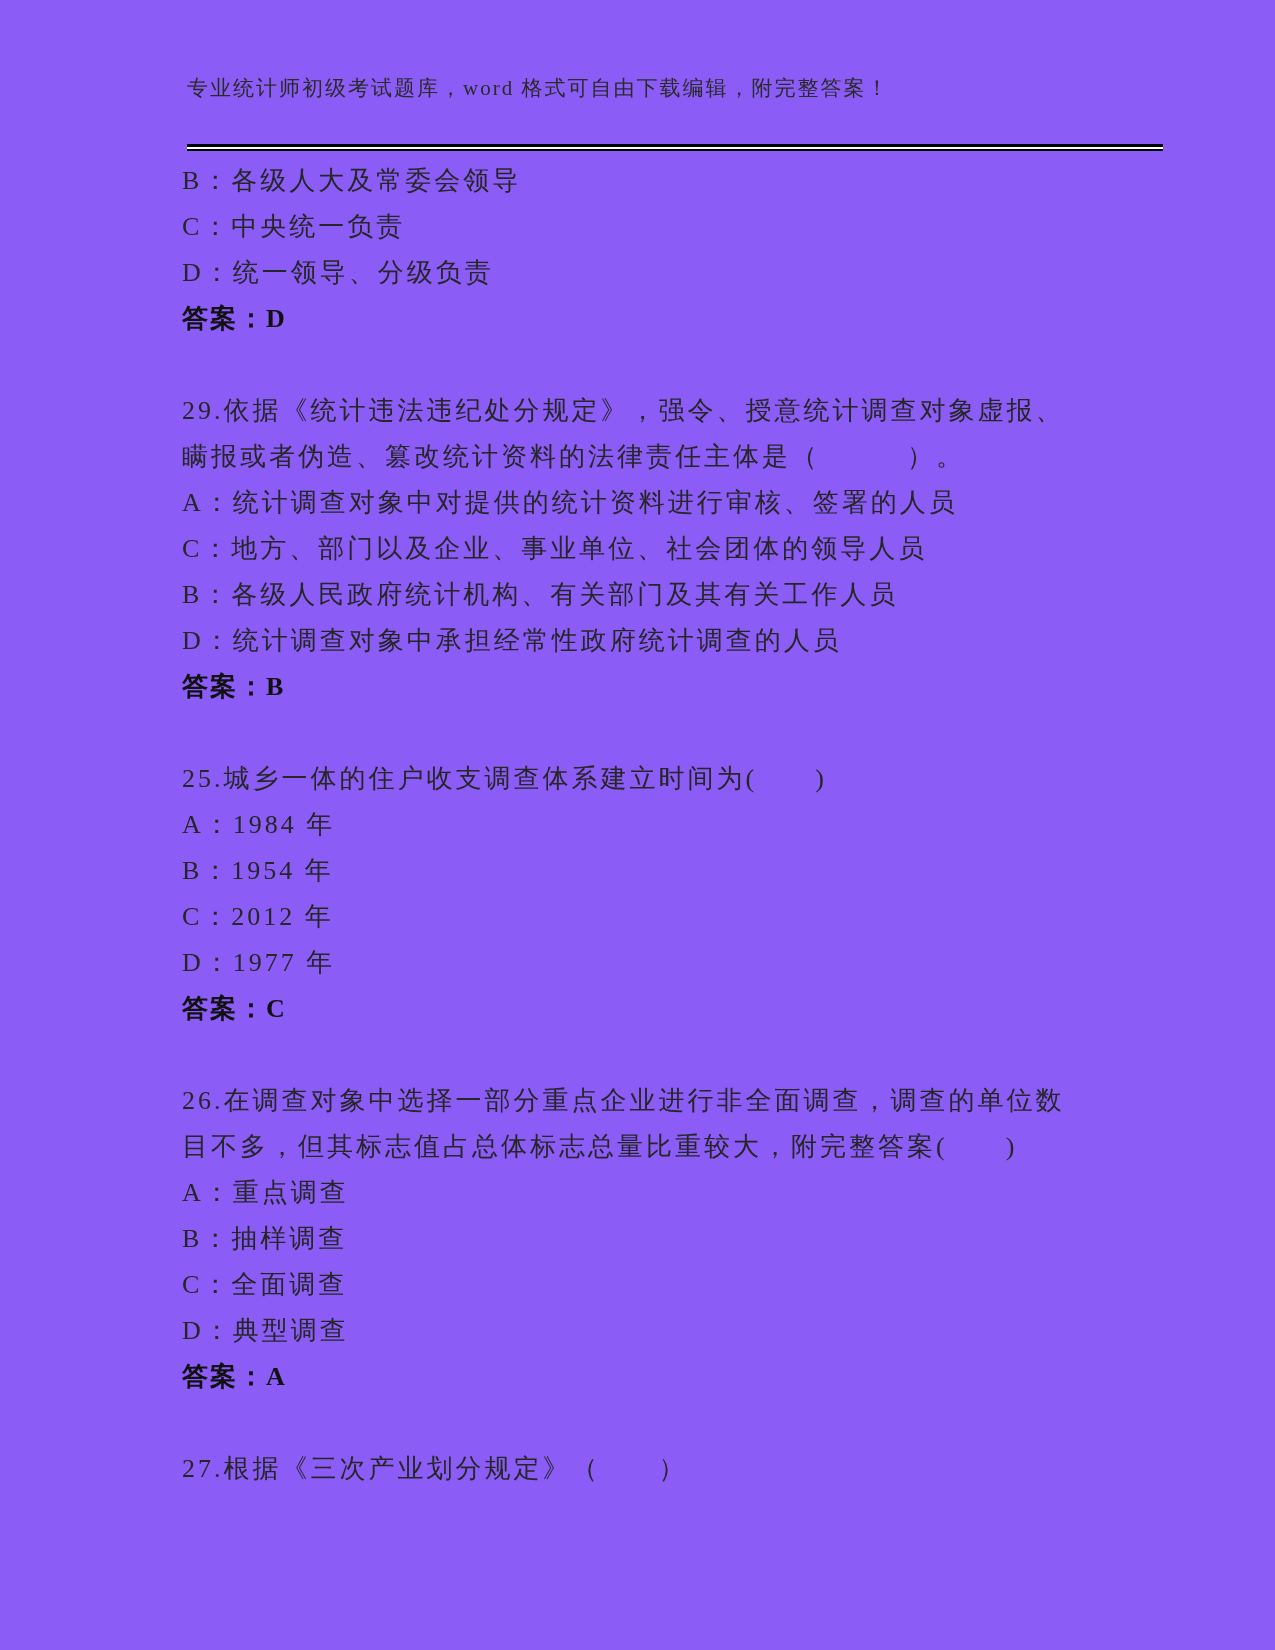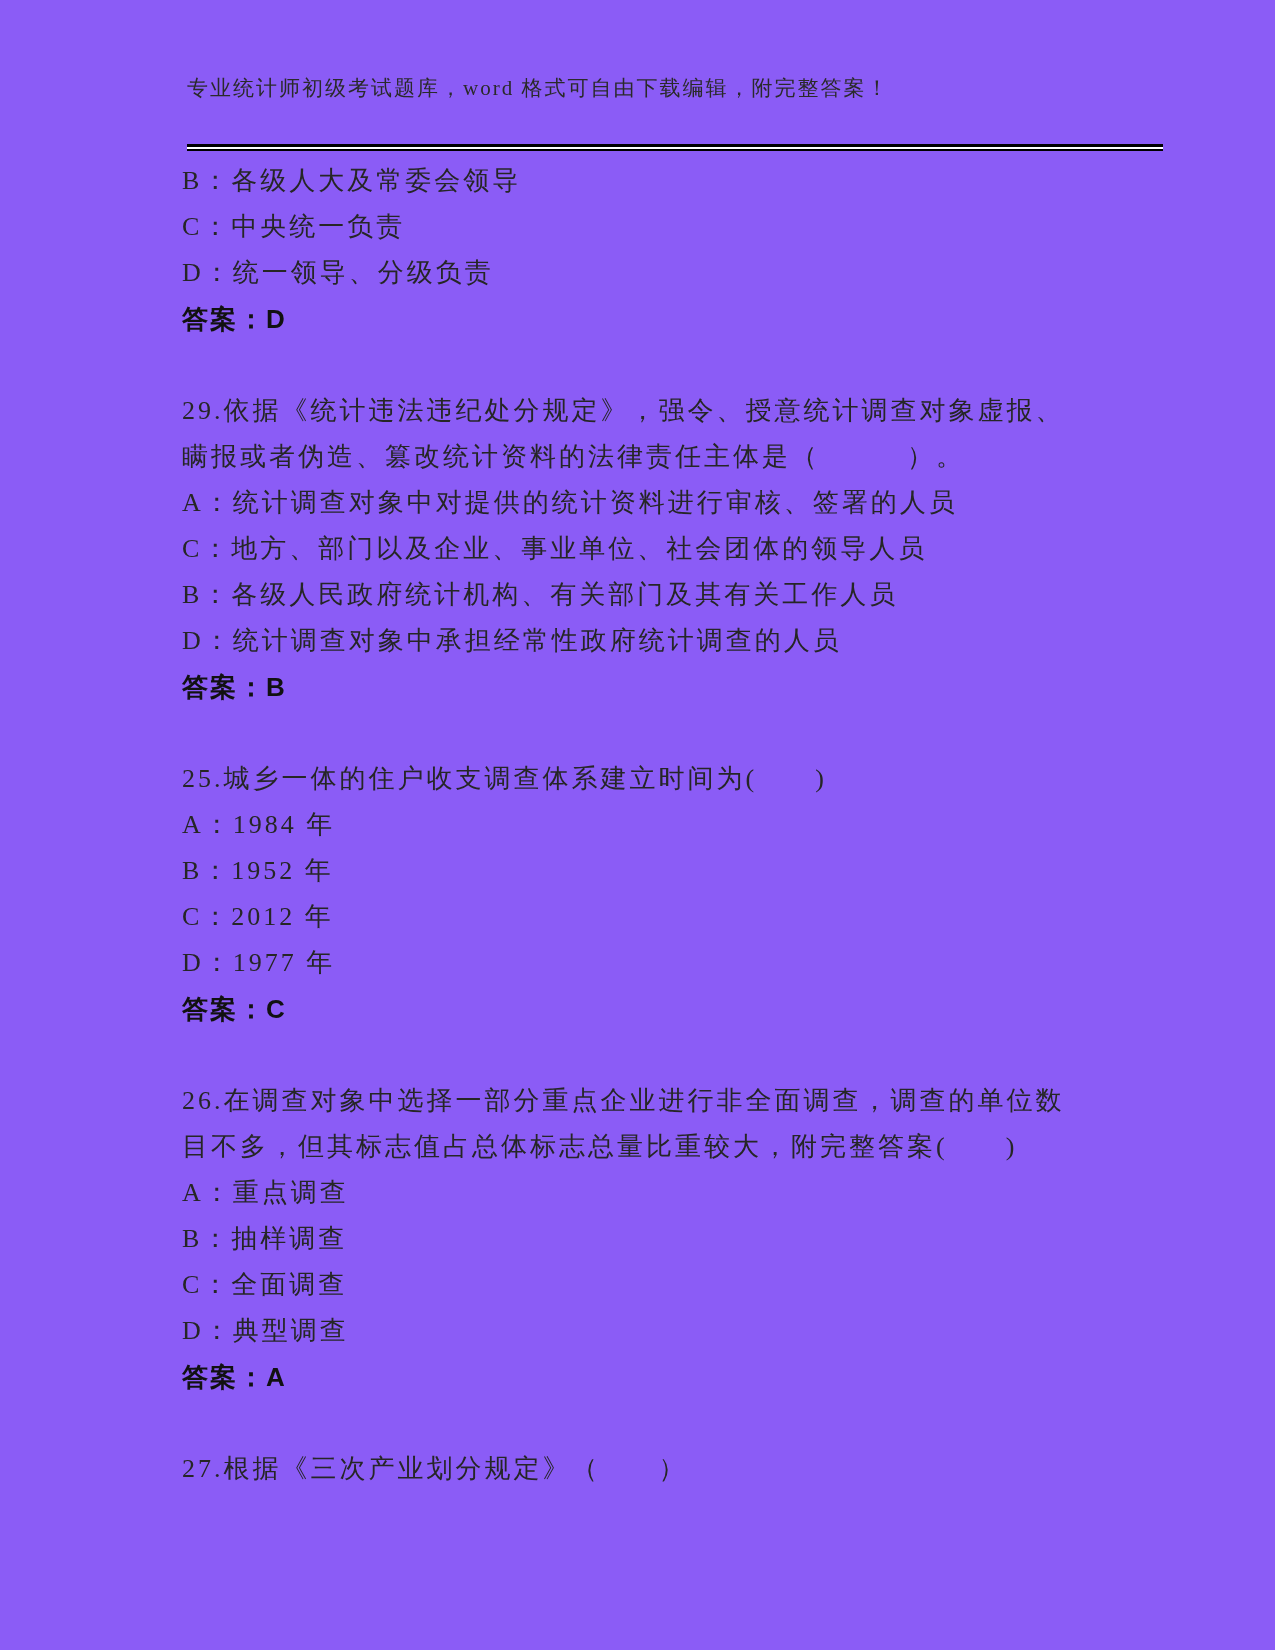--- a/index.html
+++ b/index.html
@@ -40,21 +40,21 @@
   .block + .block { margin-top: 46px; }
   .line {
     margin: 0;
     font-size: 26px;
     line-height: 46px;
     letter-spacing: 3px;
     white-space: pre;
     color: #262626;
   }
   .answer {
-    font-family: Liberation Sans, sans-serif;
+    font-family: Liberation Serif, serif;
     font-weight: 600;
     letter-spacing: 2px;
     color: #111111;
   }
 </style>
 </head>
 <body>
 
 <div class="page">
 
@@ -76,21 +76,21 @@
       <p class="line">A：统计调查对象中对提供的统计资料进行审核、签署的人员</p>
       <p class="line">C：地方、部门以及企业、事业单位、社会团体的领导人员</p>
       <p class="line">B：各级人民政府统计机构、有关部门及其有关工作人员</p>
       <p class="line">D：统计调查对象中承担经常性政府统计调查的人员</p>
       <p class="line answer">答案：B</p>
     </div>
 
     <div class="block">
       <p class="line">25.城乡一体的住户收支调查体系建立时间为(　　)</p>
       <p class="line">A：1984 年</p>
-      <p class="line">B：1952 年</p>
+      <p class="line">B：1954 年</p>
       <p class="line">C：2012 年</p>
       <p class="line">D：1977 年</p>
       <p class="line answer">答案：C</p>
     </div>
 
     <div class="block">
       <p class="line">26.在调查对象中选择一部分重点企业进行非全面调查，调查的单位数</p>
       <p class="line">目不多，但其标志值占总体标志总量比重较大，附完整答案(　　)</p>
       <p class="line">A：重点调查</p>
       <p class="line">B：抽样调查</p>

